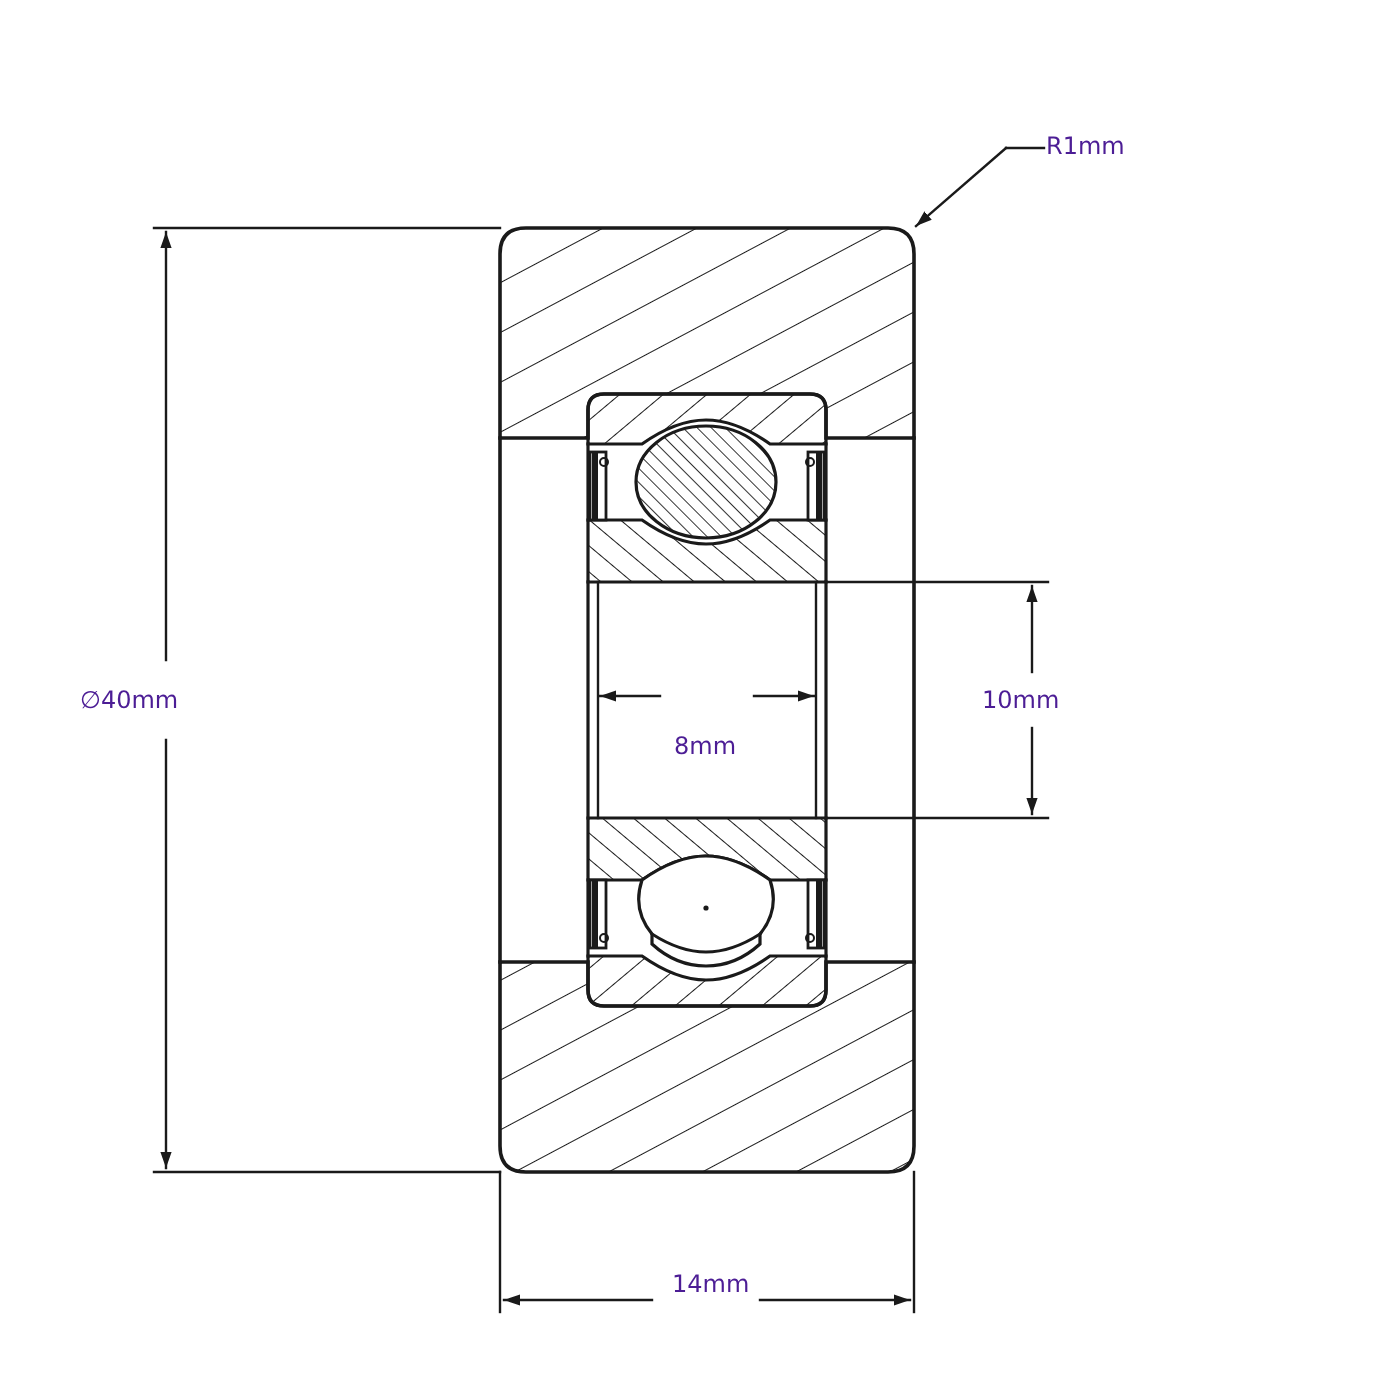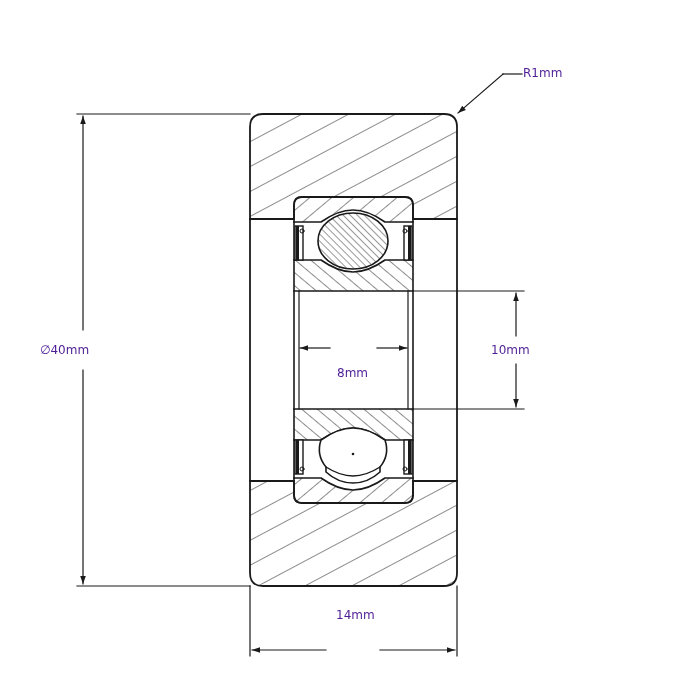--- a/index.html
+++ b/index.html
@@ -12,21 +12,21 @@
       color: #4c1d95;
       background: #ffffff;
       white-space: nowrap;
       line-height: 14px;
       padding: 0 3px;
     }
     #lbl-radius { left: 523px; top: 66px; background: transparent; padding: 0; }
     #lbl-outer-dia { left: 37px; top: 343px; }
     #lbl-bore { left: 334px; top: 322px; margin-top: 44px; }
     #lbl-inner-height { left: 488px; top: 343px; }
-    #lbl-width { left: 333px; top: 608px; text-align: right; }
+    #lbl-width { left: 333px; top: 635px; text-align: right; }
   </style>
 </head>
 <body>
 
 <svg id="drawing" viewBox="0 0 700 700" xmlns="http://www.w3.org/2000/svg">
   <defs>
     <pattern id="hatch-wide" patternUnits="userSpaceOnUse" width="22" height="22" patternTransform="rotate(62)">
       <line x1="0" y1="0" x2="0" y2="22" stroke="#1a1a1a" stroke-width="1"></line>
     </pattern>
     <pattern id="hatch-ring-outer" patternUnits="userSpaceOnUse" width="14" height="14" patternTransform="rotate(50)">

